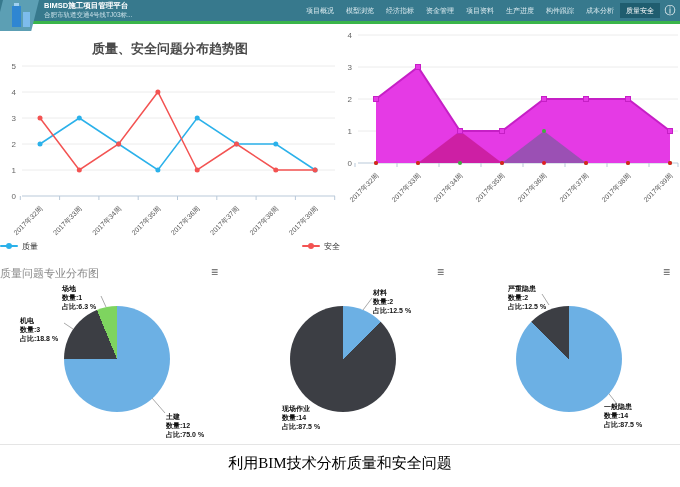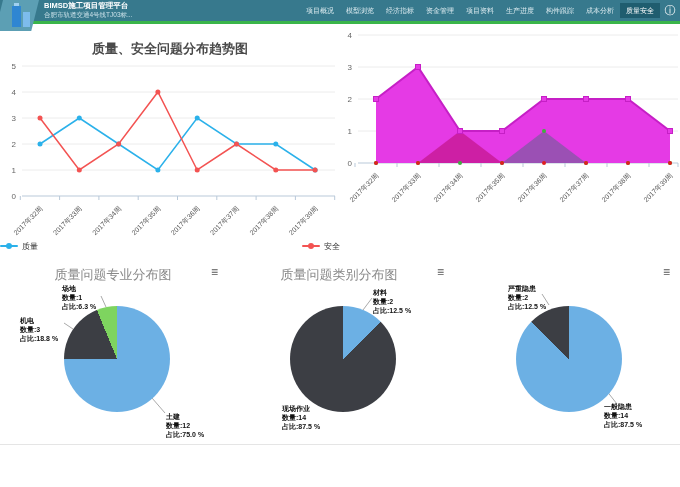--- a/index.html
+++ b/index.html
@@ -38,21 +38,21 @@
   svg.plot{display:block;width:340px;height:178px;}
   .legend{display:flex;justify-content:space-between;gap:20px;align-items:center;height:16px;font-size:8px;color:#333;}
   .legend-item{display:flex;align-items:center;gap:4px;cursor:pointer;}
   .lm{position:relative;width:18px;height:8px;display:inline-block;}
   .lm-line{position:absolute;left:0;top:3px;width:18px;height:2px;border-radius:1px;}
   .lm-dot{position:absolute;left:6px;top:1px;width:6px;height:6px;border-radius:50%;}
   .sw{width:12px;height:8px;border-radius:2px;display:inline-block;}
   
   .pie-row{display:flex;padding-top:12px;border-bottom:1px solid #e5e5e5;height:178px;}
   .pie-panel{width:226px;height:178px;position:relative;}
-  .pie-title{text-align:center;font-size:13px;color:#888;font-family:Liberation Serif, serif;}
+  .pie-title{font-size:11px;color:#888;font-family:Liberation Serif, serif;}
   .menu-icon{position:absolute;right:8px;top:0;font-size:12px;color:#555;cursor:pointer;line-height:1;}
   .pie-circle{position:absolute;border-radius:50%;width:106px;height:106px;left:64px;top:40px;cursor:pointer;}
   .pie-label{position:absolute;font-size:7px;font-weight:bold;color:#111;line-height:1.3;white-space:nowrap;}
   .leader-svg{position:absolute;left:0;top:0;width:226px;height:178px;pointer-events:none;}
   .leader-svg polyline{stroke:#aaa;stroke-width:1;fill:none;}
   
   .caption{text-align:center;font-family:"Liberation Serif","DejaVu Serif",serif;font-size:15px;
            color:#000;padding-top:9px;}
 </style>
 </head>
@@ -241,21 +241,20 @@
         <div>占比:18.8 %</div>
       </div>
       <div class="pie-label" style="left:166px;top:146px;">
         <div>土建</div>
         <div>数量:12</div>
         <div>占比:75.0 %</div>
       </div>
     </div>
 
     <div class="pie-panel">
-      <div class="pie-title">质量问题类别分布图</div>
       <span class="menu-icon">≡</span>
       <svg class="leader-svg">
         <polyline points="137,44 146,32"></polyline>
         <polyline points="101,128 93,140"></polyline>
       </svg>
       <div class="pie-circle" style="background: conic-gradient(rgb(108, 176, 228) 0deg, rgb(108, 176, 228) 45deg, rgb(60, 62, 68) 45deg, rgb(60, 62, 68) 360deg);"></div>
       <div class="pie-label" style="left:147px;top:22px;">
         <div>材料</div>
         <div>数量:2</div>
         <div>占比:12.5 %</div>
@@ -280,13 +279,14 @@
         <div>占比:12.5 %</div>
       </div>
       <div class="pie-label" style="left:152px;top:136px;">
         <div>一般隐患</div>
         <div>数量:14</div>
         <div>占比:87.5 %</div>
       </div>
     </div>
   </div>
 
+  <div class="caption">利用BIM技术分析质量和安全问题</div>
 </div>
 
 </body></html>

